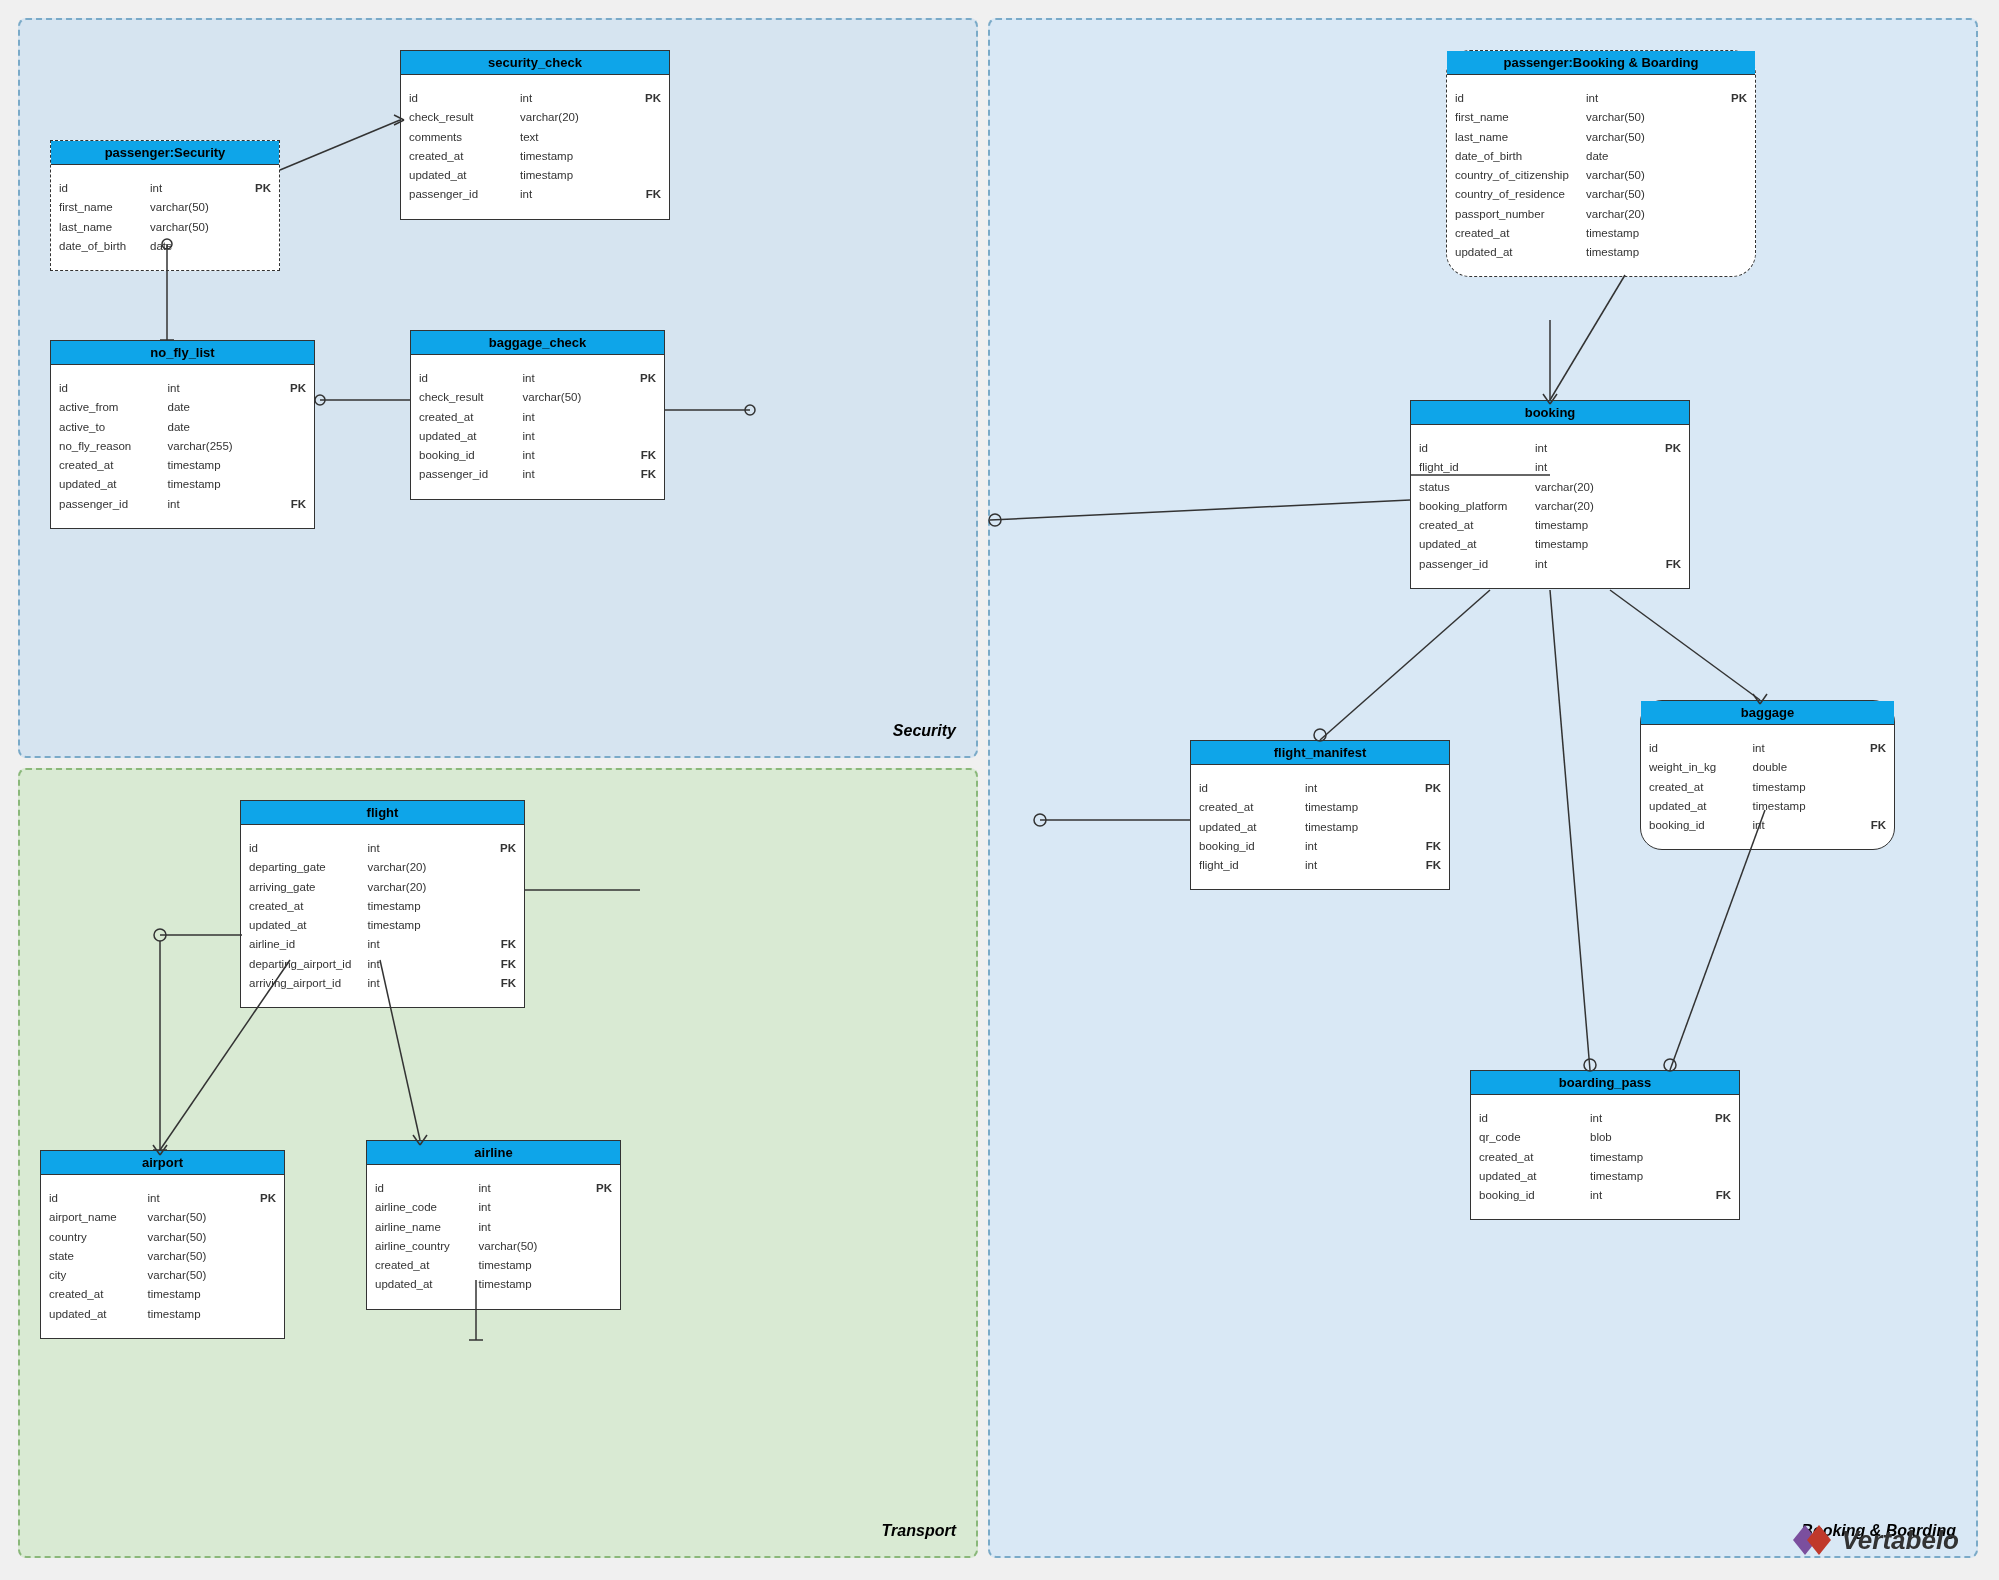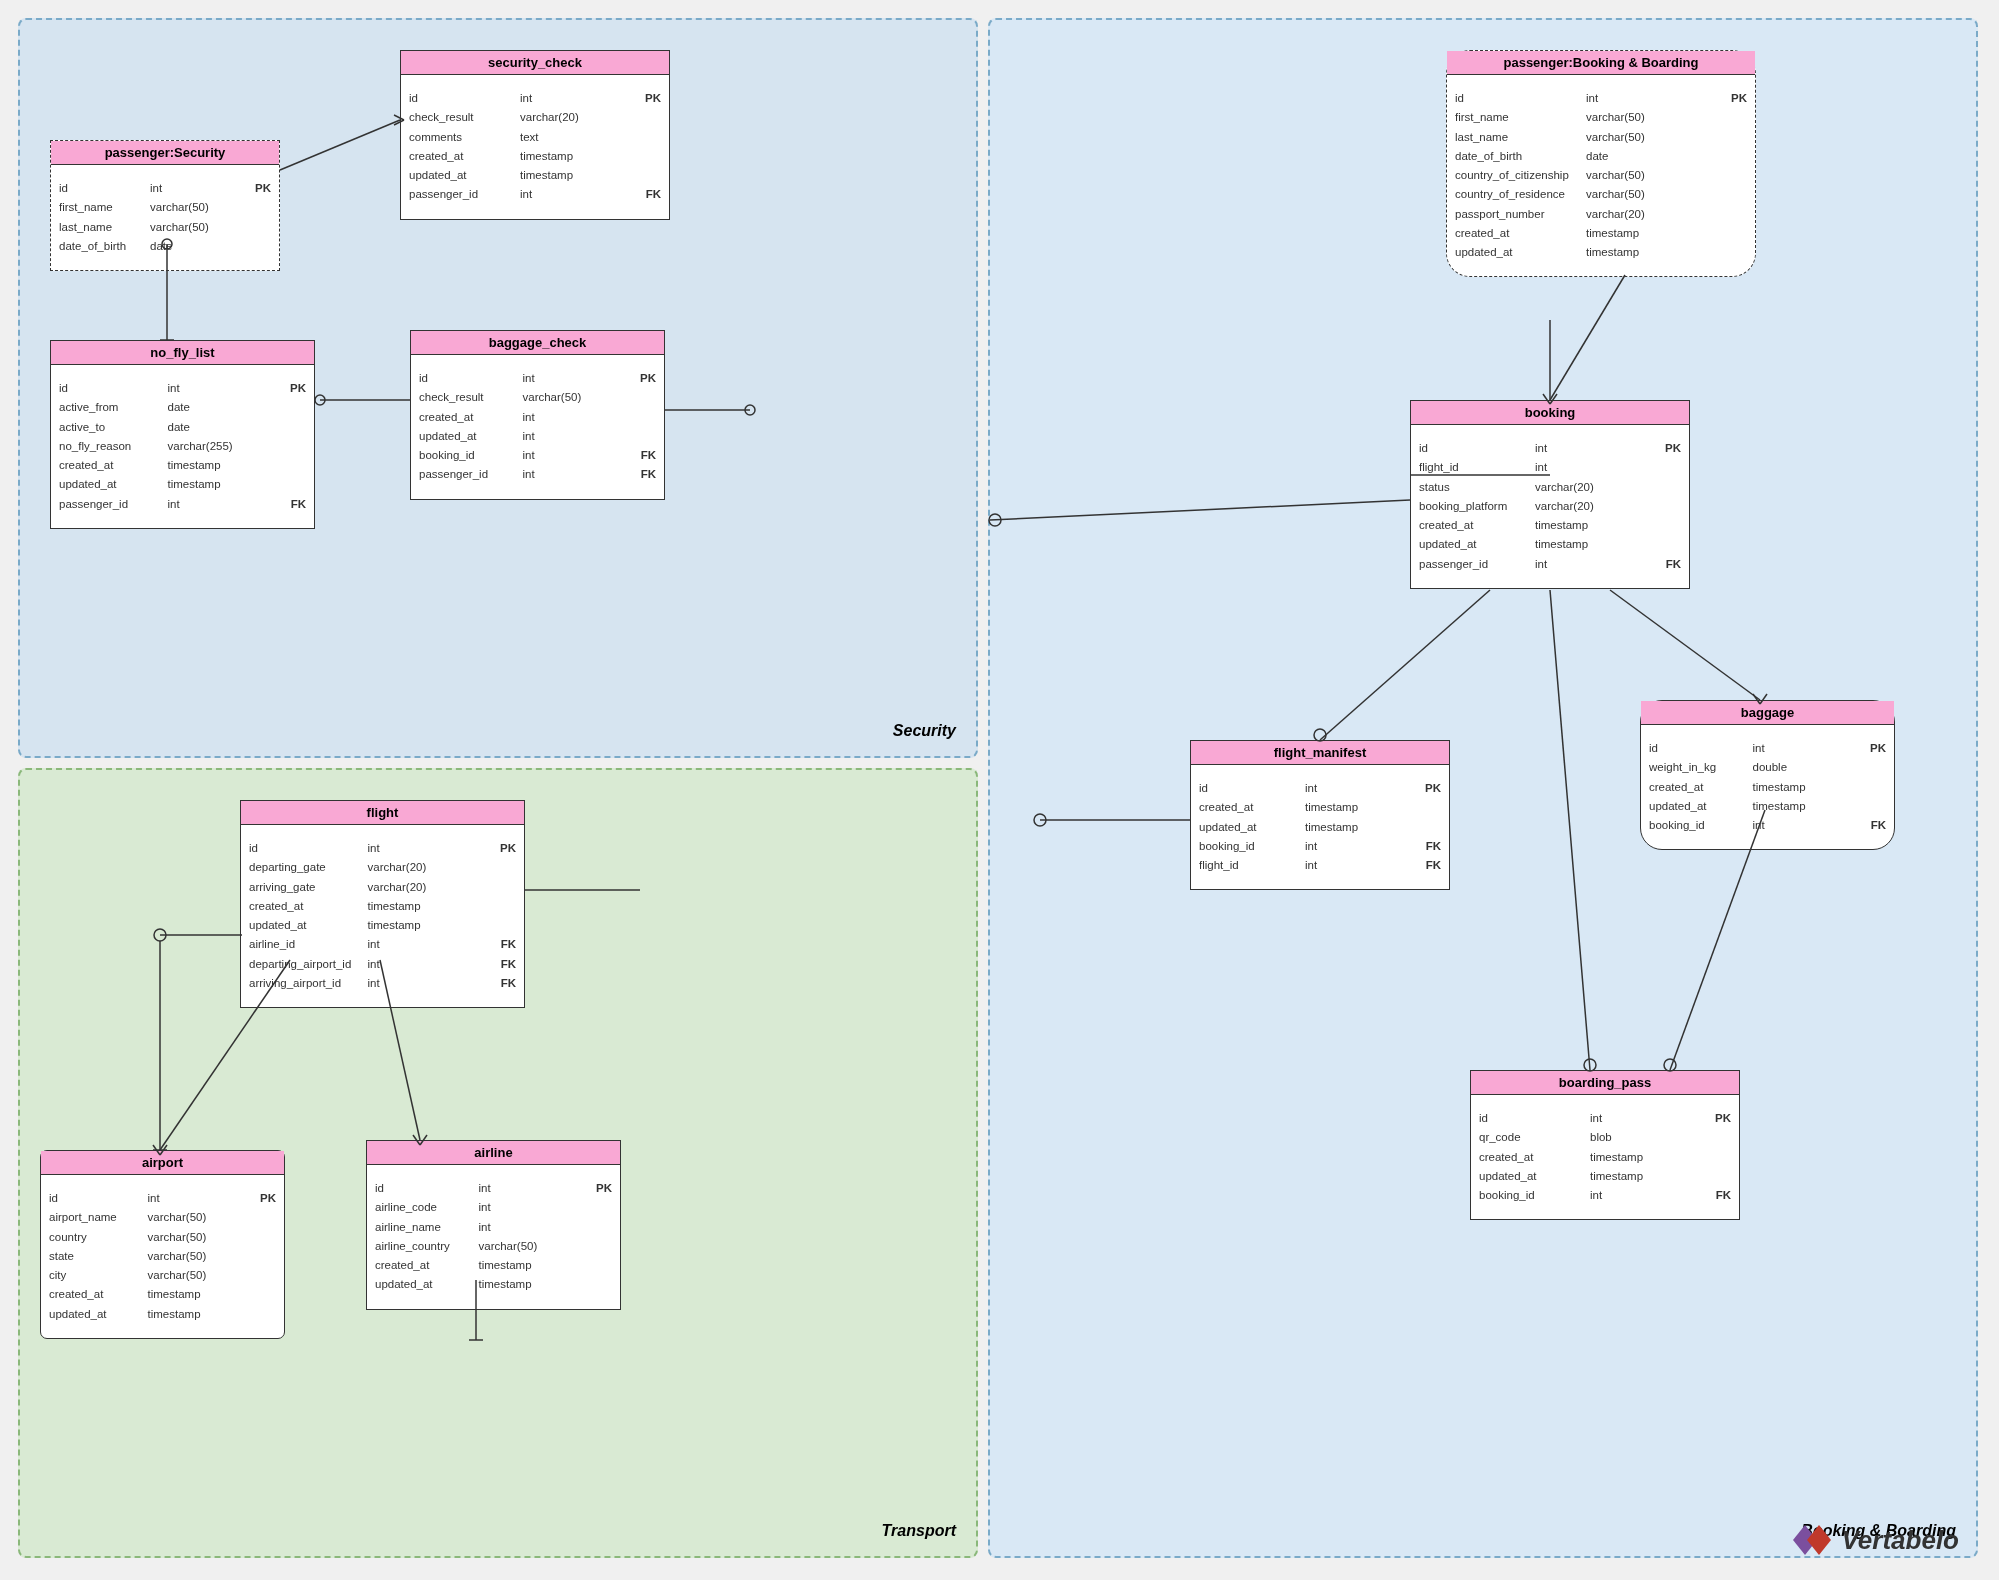--- a/index.html
+++ b/index.html
@@ -50,21 +50,21 @@
       background: white;
       border: 1.5px solid #333;
       min-width: 240px;
     }
 
     .db-table.dashed {
       border: 1.5px dashed #333;
     }
 
     .db-table-header {
-      background: #f9a8d4;
+      background: #0ea5e9;
       text-align: center;
       font-weight: bold;
       padding: 4px 0;
       border-bottom: 1.5px solid #333;
       font-size: 13px;
     }
 
     .db-table-body {
       padding: 14px 0;
     }
@@ -324,21 +324,21 @@
             <span class="col-key">FK</span>
           </div>
         <div class="db-table-row">
             <span class="col-name">arriving_airport_id</span>
             <span class="col-type">int</span>
             <span class="col-key">FK</span>
           </div>
       </div>
     </div>
 
-    <div class="db-table" style="top:380px; left:20px; min-width:245px;border-radius:7px;">
+    <div class="db-table" style="top:380px; left:20px; min-width:245px;">
       <div class="db-table-header">airport</div>
       <div class="db-table-body">
         <div class="db-table-row">
             <span class="col-name">id</span>
             <span class="col-type">int</span>
             <span class="col-key">PK</span>
           </div>
         <div class="db-table-row">
             <span class="col-name">airport_name</span>
             <span class="col-type">varchar(50)</span>

